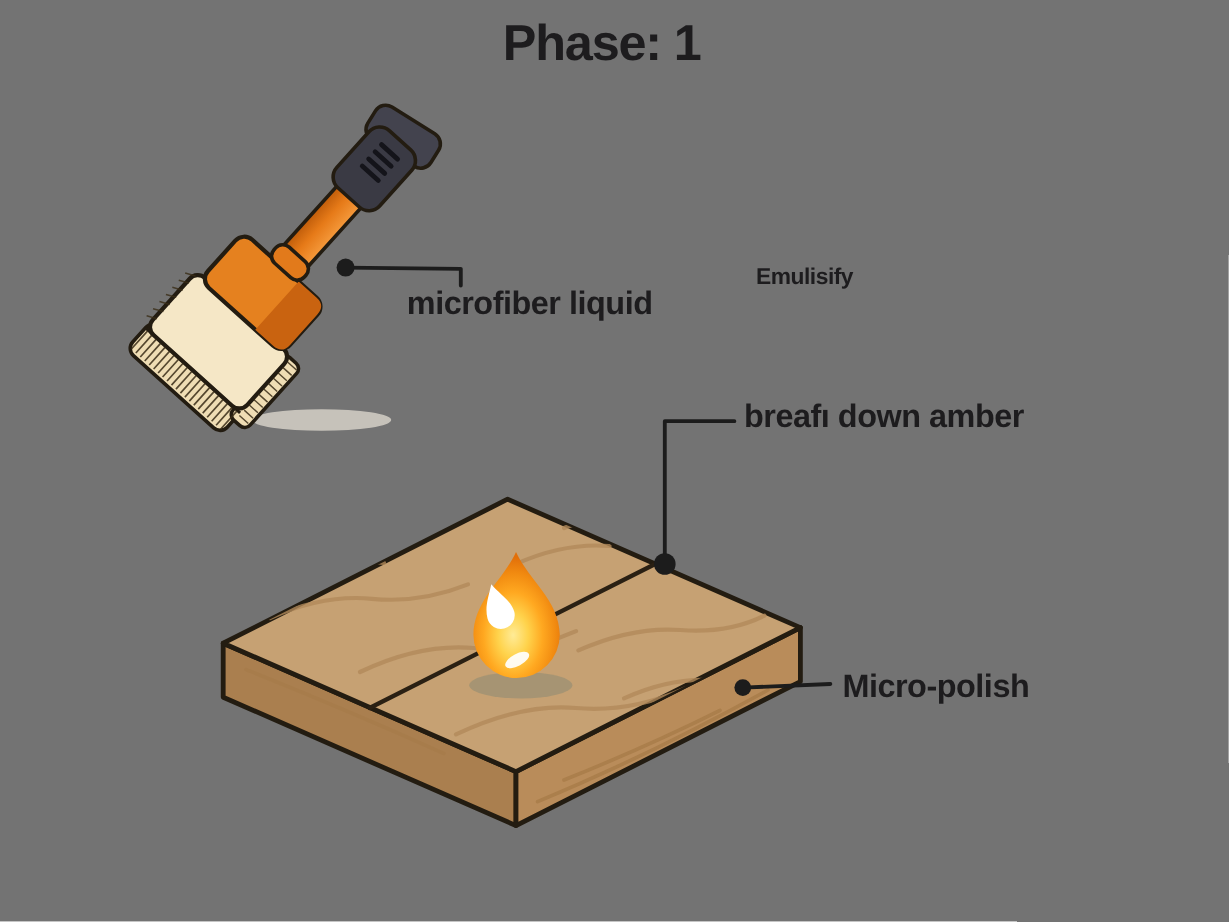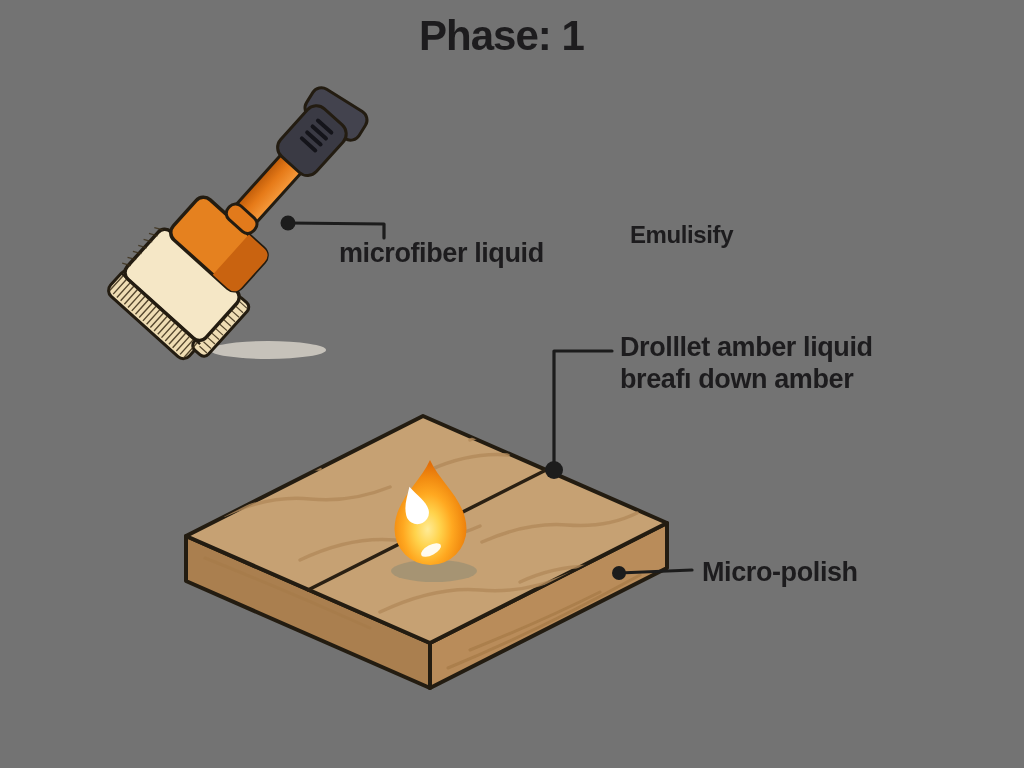--- a/index.html
+++ b/index.html
@@ -4,21 +4,21 @@
 <style>
   html,body{margin:0;padding:0;background:#ffffff;}
   .stage{
     position:relative;width:1024px;height:768px;background:#737373;
     overflow:hidden;font-family:"Liberation Sans",sans-serif;color:#1d1c1e;
   }
   .stage svg{position:absolute;left:0;top:0;}
   .txt{position:absolute;font-weight:bold;color:#1d1c1e;white-space:nowrap;}
   .title{left:419px;top:12px;font-size:42px;letter-spacing:-1px;}
   .brush-label{left:339px;top:238px;font-size:27px;letter-spacing:-0.4px;}
-  .emulsify-label{left:630px;top:221px;font-size:24px;letter-spacing:-0.4px;}
+  .emulsify-label{left:630px;top:221px;font-size:19px;letter-spacing:-0.4px;}
   .droplet-label{left:620px;top:331px;font-size:27px;line-height:32px;letter-spacing:-0.4px;}
   .polish-label{left:702px;top:555px;font-size:27px;line-height:34px;letter-spacing:-0.4px;}
 </style>
 </head>
 <body>
 
 <div class="stage">
 
   <svg width="1024" height="768" viewBox="0 0 1024 768">
     <defs>
@@ -122,21 +122,20 @@
     </g>
   </svg>
 
   <div class="txt title">Phase: 1</div>
 
   <div class="txt brush-label">microfiber liquid</div>
 
   <div class="txt emulsify-label">Emulisify</div>
 
   <div class="txt droplet-label">
-    <div>Drolllet amber liquid</div>
     <div>breafı down amber</div>
   </div>
 
   <div class="txt polish-label">
     <div>Micro-polish</div>
   </div>
 
 </div>
 
 </body></html>

